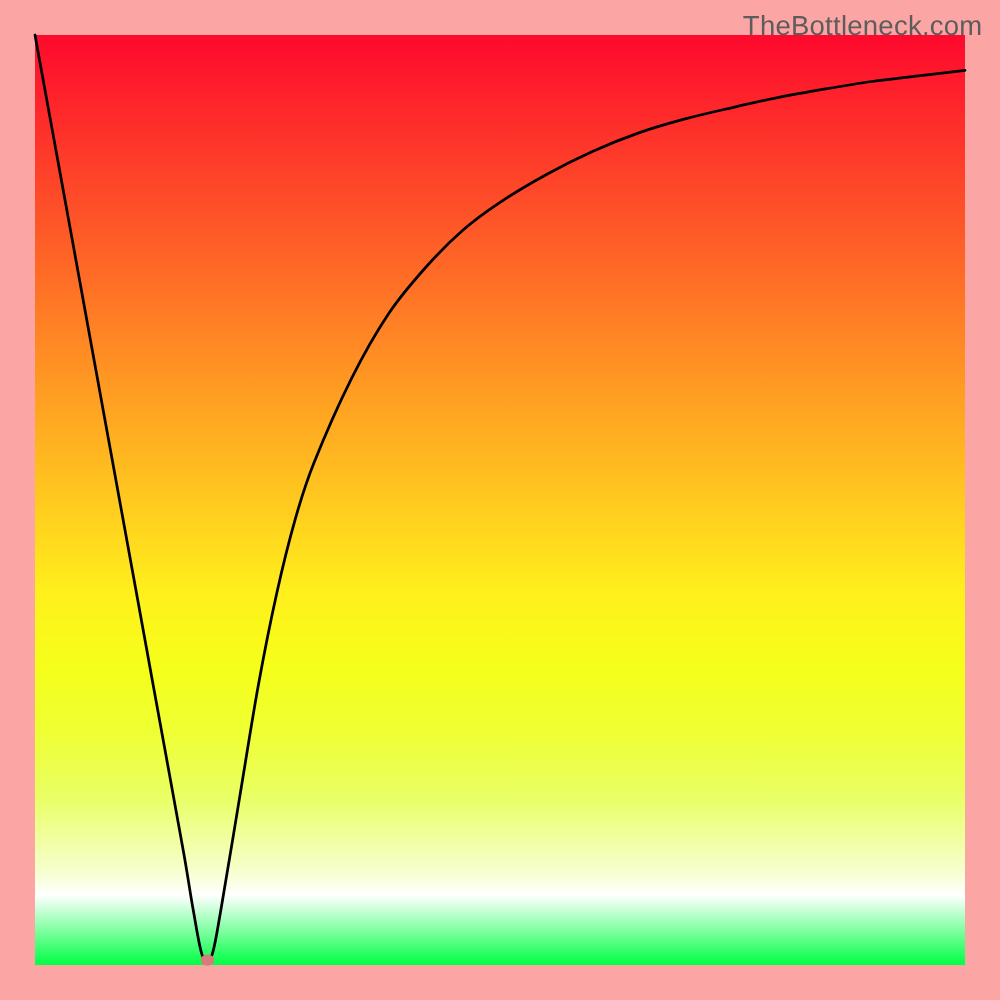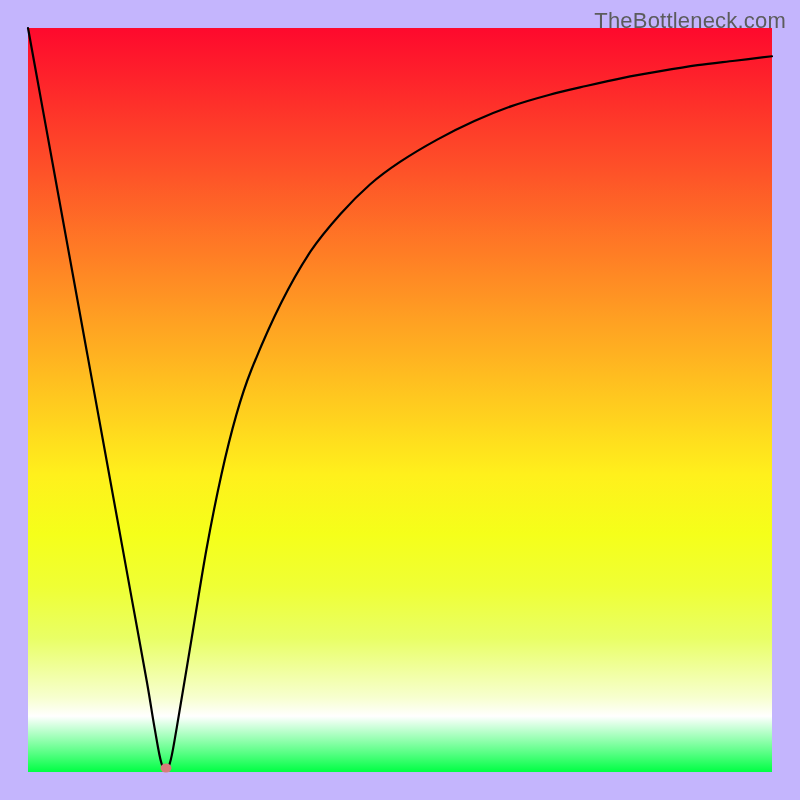--- a/index.html
+++ b/index.html
@@ -1,21 +1,21 @@
 <!DOCTYPE html>
 <html><head>
 <meta charset="utf-8">
 <style>
   * { margin: 0; padding: 0; box-sizing: border-box; }
   html, body { width: 800px; height: 800px; overflow: hidden; background: #000; }
   .container {
     width: 800px;
     height: 800px;
     position: relative;
-    background: #c4b5fd;
+    background: #fca5a5;
   }
   .watermark {
     position: absolute;
     top: 8px;
     right: 14px;
     font-family: Arial, Helvetica, sans-serif;
     font-size: 22px;
     color: #5c5c5c;
     font-weight: 400;
     letter-spacing: 0.2px;

